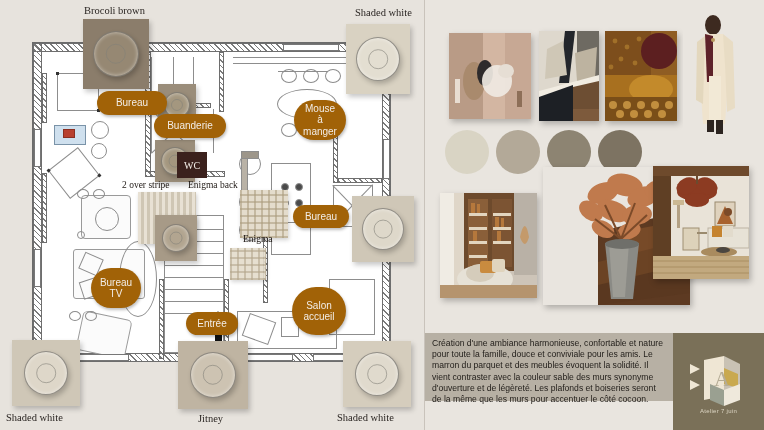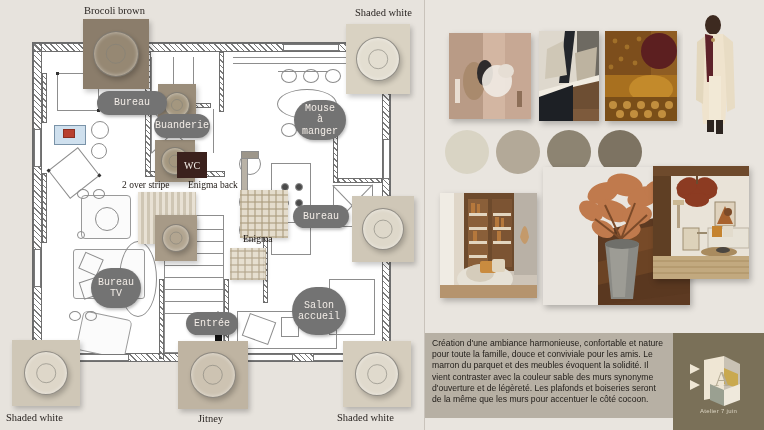--- a/index.html
+++ b/index.html
@@ -34,23 +34,23 @@
   .swatch{position:absolute;box-shadow:2px 3px 5px rgba(0,0,0,.22);}
   .swatch .lid{position:absolute;left:50%;top:50%;transform:translate(-50%,-50%);
      border-radius:50%;border:1.5px solid rgba(120,118,112,.75);
      box-shadow:inset 0 0 4px rgba(255,255,255,.55), 2px 3px 5px rgba(0,0,0,.22);}
   .swatch .lid:after{content:"";position:absolute;left:50%;top:50%;transform:translate(-50%,-50%);
      width:42%;height:42%;border-radius:50%;border:1px solid rgba(130,128,120,.6);}
   .sw-label{position:absolute;font-size:10.5px;color:#2a2522;white-space:nowrap;
      font-family:"Liberation Serif", serif;}
 
   
-  .pill{position:absolute;background:#737373;color:#f2ece6;border-radius:999px;
+  .pill{position:absolute;background:#a16207;color:#f2ece6;border-radius:999px;
      display:flex;align-items:center;justify-content:center;text-align:center;
-     font-size:10px;line-height:11.5px;font-family:Liberation Mono, monospace;
+     font-size:10px;line-height:11.5px;font-family:Liberation Sans, sans-serif;
      box-shadow:1px 2px 3px rgba(0,0,0,.25);padding:0 7px;box-sizing:border-box;}
   .wc-box{position:absolute;background:#3b211d;color:#f4efe9;display:flex;
      align-items:center;justify-content:center;font-size:10px;}
   .plain-label{position:absolute;font-size:9.5px;color:#201a16;white-space:nowrap;}
 
   
   .stripes{position:absolute;
      background:repeating-linear-gradient(90deg,#e8e1d4 0 3px,#cfc6b4 3px 6px);
      box-shadow:1px 2px 4px rgba(0,0,0,.2);}
   
@@ -60,21 +60,21 @@
        repeating-linear-gradient(90deg,rgba(170,155,125,.55) 0 2px,transparent 2px 7px);
      box-shadow:1px 2px 4px rgba(0,0,0,.18);}
   .arrow{position:absolute;width:0;height:0;}
 
   
   #right-panel{position:absolute;left:425px;top:0;width:339px;height:430px;background:#e9e5df;}
   .moodimg{position:absolute;box-shadow:2px 3px 6px rgba(0,0,0,.25);overflow:hidden;}
   .circle{position:absolute;border-radius:50%;}
 
   
-  #textblock{position:absolute;left:0px;top:333px;width:248px;height:85px;background:#b7b0a4;
+  #textblock{position:absolute;left:0px;top:333px;width:248px;height:68px;background:#b7b0a4;
      padding:5px 9px 0 7px;box-sizing:border-box;}
   #textblock p{margin:0;font-family:"Liberation Sans",sans-serif;font-size:8.6px;
      line-height:11.2px;color:#24201c;}
   #logobox{position:absolute;left:248px;top:333px;width:91px;height:97px;background:#7a7058;
      display:flex;align-items:center;justify-content:center;}
   #logobox .logotext{position:absolute;bottom:16px;left:0;right:0;text-align:center;
      font-size:6px;color:#ddd6c4;font-family:"Liberation Sans",sans-serif;letter-spacing:.3px;}
 </style>
 </head>
 <body>
@@ -227,21 +227,21 @@
     <div class="swatch" style="left:343px;top:341px;width:68px;height:66px;background:#d5cdbd;">
       <div class="lid" style="width:42px;height:42px;background:#e0dacd;"></div>
     </div>
     <div class="sw-label" style="left:337px;top:412px;">Shaded white</div>
 
     <div class="plain-label" style="left:122px;top:180px;">2 over stripe</div>
     <div class="plain-label" style="left:188px;top:180px;">Enigma back</div>
     <div class="plain-label" style="left:243px;top:234px;">Enigma</div>
 
     <div class="pill" style="left:97px;top:91px;width:70px;height:24px;">Bureau</div>
-    <div class="pill" style="left:154px;top:114px;width:56px;height:24px;">Buanderie</div>
+    <div class="pill" style="left:154px;top:114px;width:72px;height:24px;">Buanderie</div>
     <div class="wc-box" style="left:177px;top:152px;width:30px;height:26px;">WC</div>
     <div class="pill" style="left:294px;top:100px;width:52px;height:40px;">Mouse à manger</div>
     <div class="pill" style="left:293px;top:205px;width:56px;height:23px;">Bureau</div>
     <div class="pill" style="left:91px;top:268px;width:50px;height:40px;">Bureau TV</div>
     <div class="pill" style="left:292px;top:287px;width:54px;height:48px;">Salon accueil</div>
     <div class="pill" style="left:186px;top:312px;width:52px;height:23px;">Entrée</div>
   </div>
 
   <div id="divider"></div>
 

